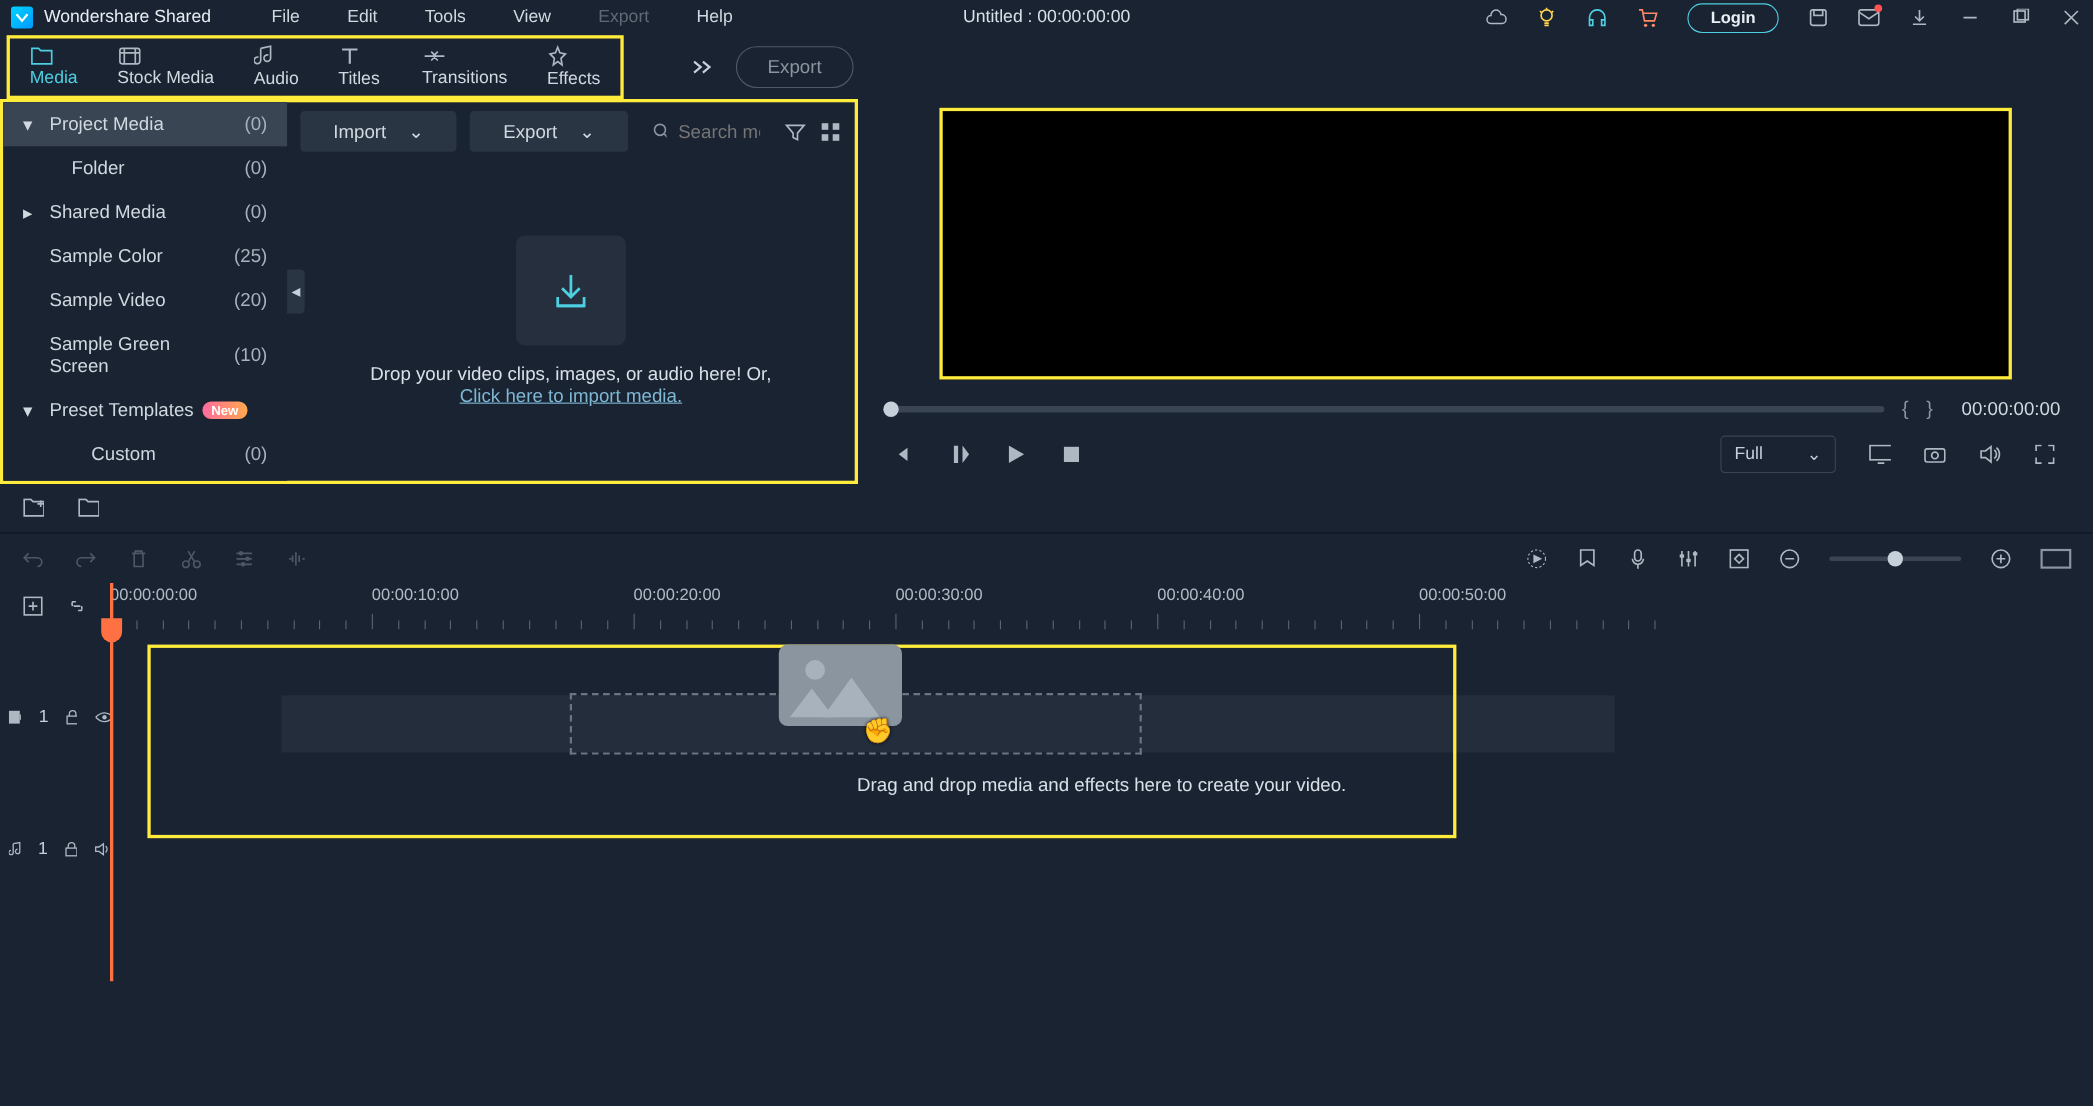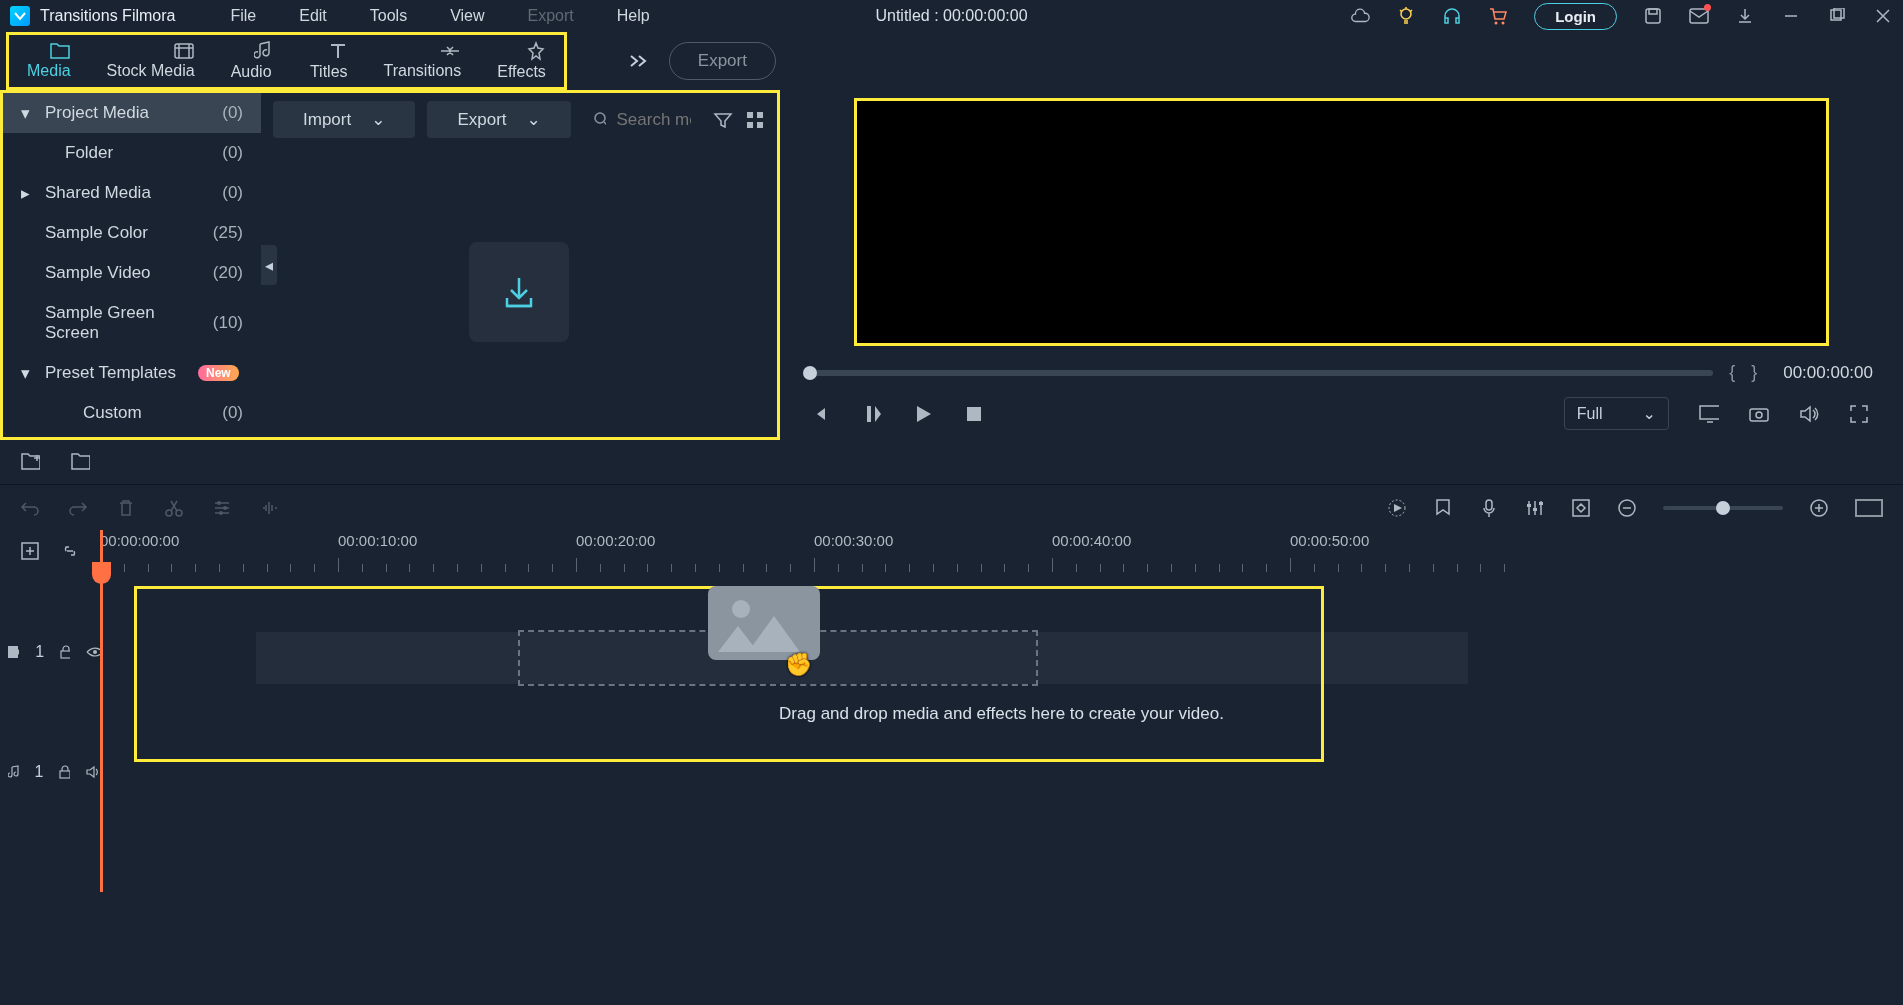--- a/index.html
+++ b/index.html
@@ -16,36 +16,36 @@
 .title-center { position: absolute; left: 50%; transform: translateX(-50%); color: #d8e0e8; font-size: 16px; }
 .title-right { margin-left: auto; display: flex; align-items: center; gap: 26px; }
 .icon-btn { width: 20px; height: 20px; display: flex; align-items: center; justify-content: center; color: #aeb8c2; }
 .login-btn { border: 1.5px solid #4dd0e1; border-radius: 20px; padding: 4px 20px; color: #e8eef4; font-weight: 600; font-size: 15px; }
 .notif-dot { position: relative; }
 .notif-dot::after { content:''; position:absolute; top:-2px; right:-2px; width:7px; height:7px; background:#ff5252; border-radius:50%; }
 
 
 .tab-strip { height: 58px; display: flex; align-items: center; padding-left: 6px; }
 .tab-strip-box { display: flex; border: 3px solid #ffeb3b; }
-.tab-item { display: flex; flex-direction: column; align-items: flex-end; justify-content: center; padding: 6px 18px; min-width: 76px; cursor: pointer; }
+.tab-item { display: flex; flex-direction: column; align-items: flex-start; justify-content: center; padding: 6px 18px; min-width: 76px; cursor: pointer; }
 .tab-item.active .tab-label { color: #4dd0e1; }
 .tab-item.active svg { stroke: #4dd0e1; }
 .tab-label { font-size: 16px; color: #d0d8e0; margin-top: 2px; }
 .tab-more { margin-left: 60px; }
 .export-btn { margin-left: 22px; border: 1px solid #505a66; border-radius: 24px; padding: 8px 28px; color: #8b95a0; font-size: 17px; font-weight:500; }
 
 
 .panel-row { display: flex; height: 350px; }
 .media-panel { width: 780px; border: 3px solid #ffeb3b; display: flex; position: relative; }
 .media-sidebar { width: 258px; background: #1a2332; }
 .media-sidebar-item { display: flex; align-items: center; padding: 10px 18px 10px 42px; font-size: 17px; color: #d0d8e0; position: relative; }
 .media-sidebar-item.selected { background: #3a4554; }
 .media-sidebar-item .count { margin-left: auto; color: #a8b2bc; }
 .media-sidebar-item .caret { position: absolute; left: 18px; }
-.new-badge { background: linear-gradient(90deg,#ff6b9d,#ffa94d); color:#fff; font-size:12px; padding:1px 8px; border-radius:10px; margin-left:22px; font-weight:600; }
+.new-badge { background: linear-gradient(90deg,#ff6b9d,#ffa94d); color:#fff; font-size:12px; padding:1px 8px; border-radius:10px; margin-left:8px; font-weight:600; }
 .media-main { flex: 1; display: flex; flex-direction: column; }
 .media-toolbar { display: flex; align-items: center; gap: 12px; padding: 8px 12px; }
 .combo { display: flex; align-items: center; gap: 20px; background: #2a3544; padding: 8px 30px; border-radius: 4px; font-size: 17px; color:#d0d8e0; }
 .search-wrap { flex:1; display:flex; align-items:center; gap:10px; padding:8px 10px; }
 .search-wrap input { background:transparent; border:none; color:#c5d0db; font-size:17px; outline:none; width:100%; }
 .media-drop { flex:1; display:flex; flex-direction:column; align-items:center; justify-content:center; gap:16px; }
 .import-icon-box { width:100px; height:100px; background:#252f3e; border-radius:8px; display:flex; align-items:center; justify-content:center; }
 .import-text { color:#d8e0e8; font-size:17px; font-weight:500; text-align:center; }
 .import-link { color:#7fb8d4; text-decoration: underline; }
 .side-collapse { position:absolute; left:258px; top:50%; transform:translateY(-50%); width:16px; height:40px; background:#2a3544; display:flex; align-items:center; justify-content:center; border-radius:0 4px 4px 0; }
@@ -106,21 +106,21 @@
 <body>
 
 <div class="scale-wrap">
 
 <div class="titlebar">
   <div class="logo-chip">
     <svg width="12" height="12" viewBox="0 0 12 12">
           <path d="M1 3 L6 9 L11 3" stroke="#fff" stroke-width="2" fill="none"></path>
         </svg>
   </div>
-  <span class="app-name">Transitions Filmora</span>
+  <span class="app-name">Wondershare Shared</span>
   <div class="menubar">
     <span>File</span>
     <span>Edit</span>
     <span>Tools</span>
     <span>View</span>
     <span class="disabled">Export</span>
     <span>Help</span>
   </div>
   <div class="title-center">Untitled : 00:00:00:00</div>
   <div class="title-right">
@@ -303,20 +303,24 @@
                 <rect x="11" y="11" width="6" height="6" fill="#aeb8c2"></rect>
               </svg>
             </span>
       </div>
       <div class="media-drop">
         <div class="import-icon-box">
           <svg width="40" height="40" viewBox="0 0 40 40">
                 <path d="M20 6 v18 M12 18 l8 8 l8-8 M8 34 h24" stroke="#4dd0e1" stroke-width="2.5" fill="none"></path>
                 <path d="M8 26 v8 h24 v-8" stroke="#4dd0e1" stroke-width="2.5" fill="none"></path>
               </svg>
+        </div>
+        <div class="import-text">
+          <div>Drop your video clips, images, or audio here! Or,</div>
+          <a class="import-link">Click here to import media.</a>
         </div>
       </div>
     </div>
   </div>
 
   <div class="preview-panel">
     <div class="preview-screen"></div>
     <div class="preview-scrub">
       <div class="scrub-track">
             <div class="scrub-thumb"></div>

